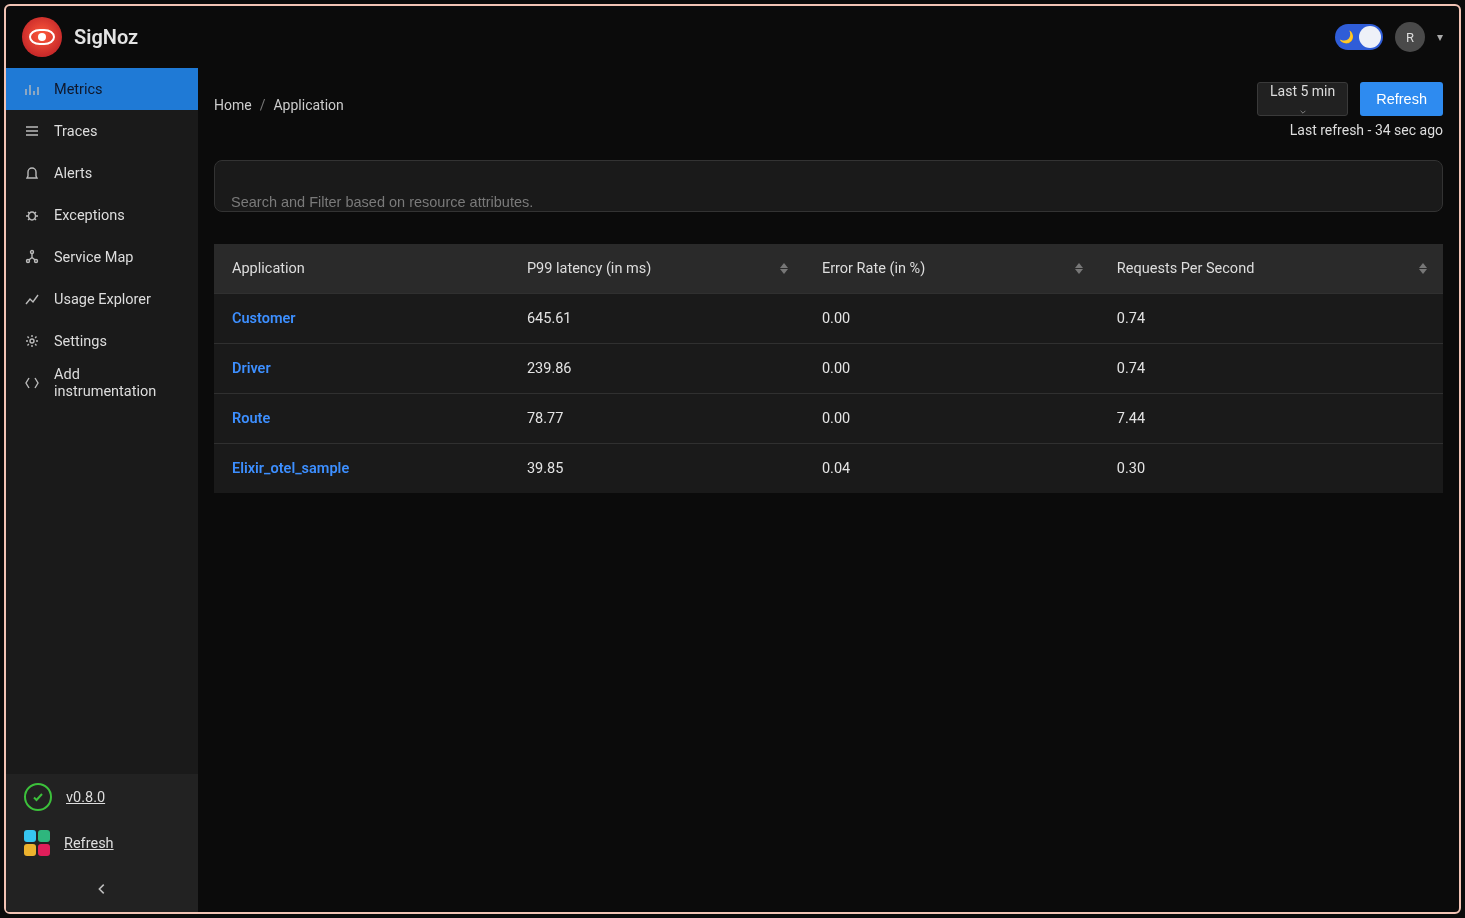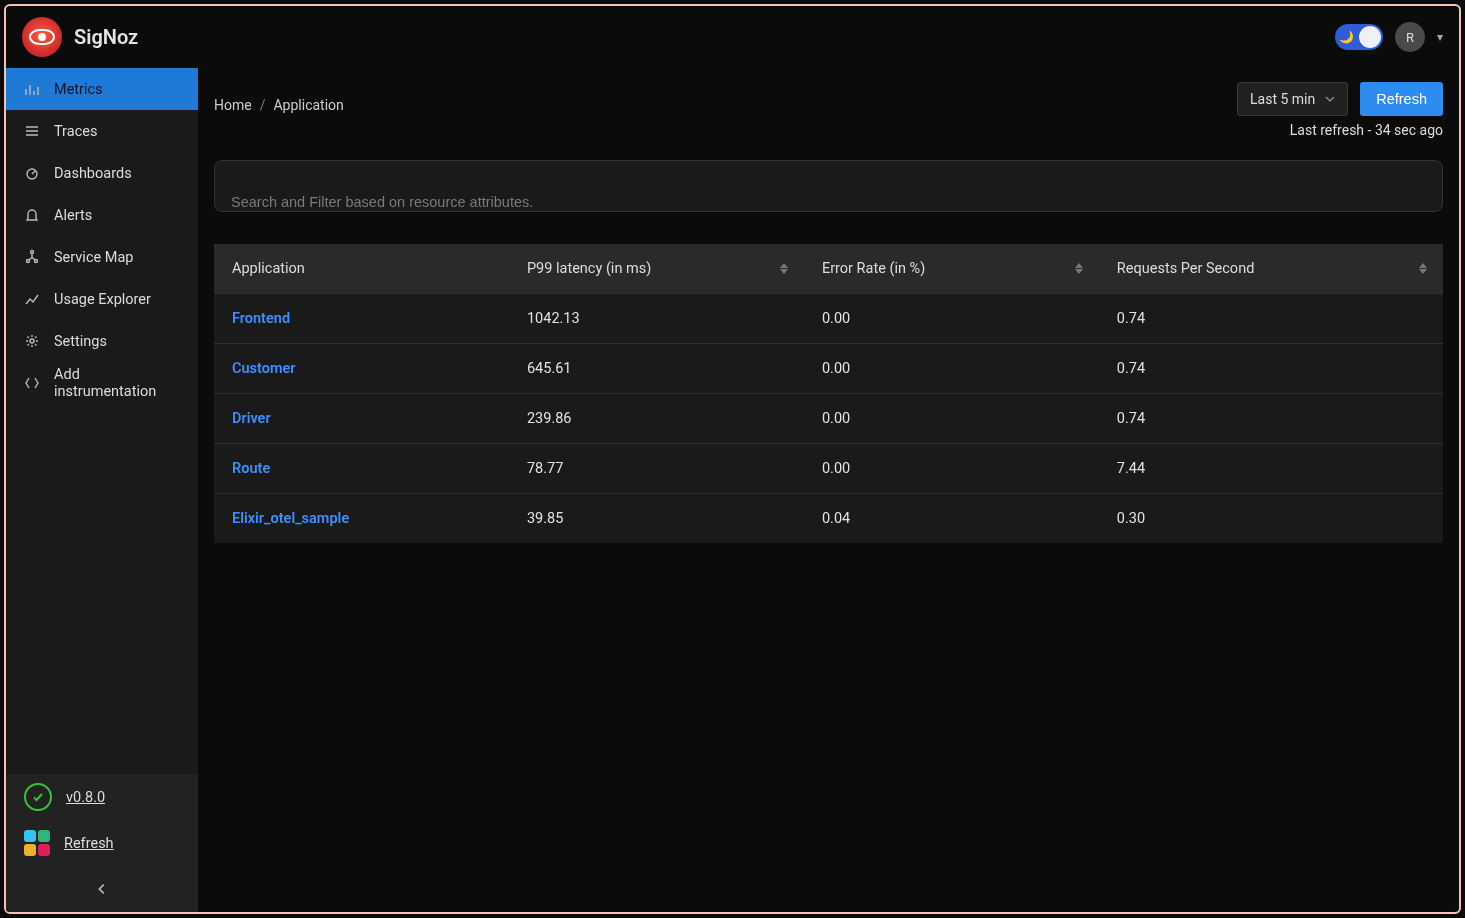--- a/index.html
+++ b/index.html
@@ -161,20 +161,21 @@
   .time-select {
     height: 34px;
     border: 1px solid #3a3a3a;
     background: var(--panel-2);
     color: #ddd;
     padding: 0 12px;
     display: flex; align-items: center; gap: 10px;
     font-size: 14px;
     border-radius: 3px;
     cursor: pointer;
+    flex-direction: column;
   }
   .refresh-btn {
     height: 34px;
     padding: 0 16px;
     background: var(--blue-2);
     color: #fff;
     border: none;
     border-radius: 3px;
     font-size: 14.5px;
     cursor: pointer;
@@ -279,33 +280,33 @@
           <span class="ico">
             <svg width="16" height="16" viewBox="0 0 16 16">
                 <path class="stroke" d="M2 4h12M2 8h12M2 12h12"></path>
               </svg>
           </span>
           <span>Traces</span>
         </div>
         <div class="nav-item">
           <span class="ico">
             <svg width="16" height="16" viewBox="0 0 16 16">
-                <circle class="stroke" cx="8" cy="9" r="5"></circle>
-                <path class="stroke" d="M8 9l3-3"></path>
-              </svg>
-          </span>
-          <span>Dashboards</span>
-        </div>
-        <div class="nav-item">
-          <span class="ico">
-            <svg width="16" height="16" viewBox="0 0 16 16">
                 <path class="stroke" d="M4 11V7a4 4 0 018 0v4l1 2H3l1-2z"></path>
               </svg>
           </span>
           <span>Alerts</span>
+        </div>
+        <div class="nav-item">
+          <span class="ico">
+            <svg width="16" height="16" viewBox="0 0 16 16">
+                <ellipse class="stroke" cx="8" cy="9" rx="3.5" ry="4"></ellipse>
+                <path class="stroke" d="M2 9h2M12 9h2M4 5l2 2M12 5l-2 2M4 13l2-2M12 13l-2-2"></path>
+              </svg>
+          </span>
+          <span>Exceptions</span>
         </div>
         <div class="nav-item">
           <span class="ico">
             <svg width="16" height="16" viewBox="0 0 16 16">
                 <circle class="stroke" cx="8" cy="3" r="1.5"></circle>
                 <circle class="stroke" cx="4" cy="12" r="1.5"></circle>
                 <circle class="stroke" cx="12" cy="12" r="1.5"></circle>
                 <path class="stroke" d="M8 4.5v4M8 8.5L4.8 11M8 8.5l3.2 2.5"></path>
               </svg>
           </span>
@@ -412,26 +413,20 @@
               <span>Requests Per Second</span>
               <span class="sort-caret">
                   <span class="sc-up"></span>
                   <span class="sc-down"></span>
                 </span>
             </th>
           </tr>
         </thead>
         <tbody id="table-body">
 
-        <tr>
-              <td><span class="app-link">Frontend</span></td>
-              <td>1042.13</td>
-              <td>0.00</td>
-              <td>0.74</td>
-            </tr>
             <tr>
               <td><span class="app-link">Customer</span></td>
               <td>645.61</td>
               <td>0.00</td>
               <td>0.74</td>
             </tr>
             <tr>
               <td><span class="app-link">Driver</span></td>
               <td>239.86</td>
               <td>0.00</td>

